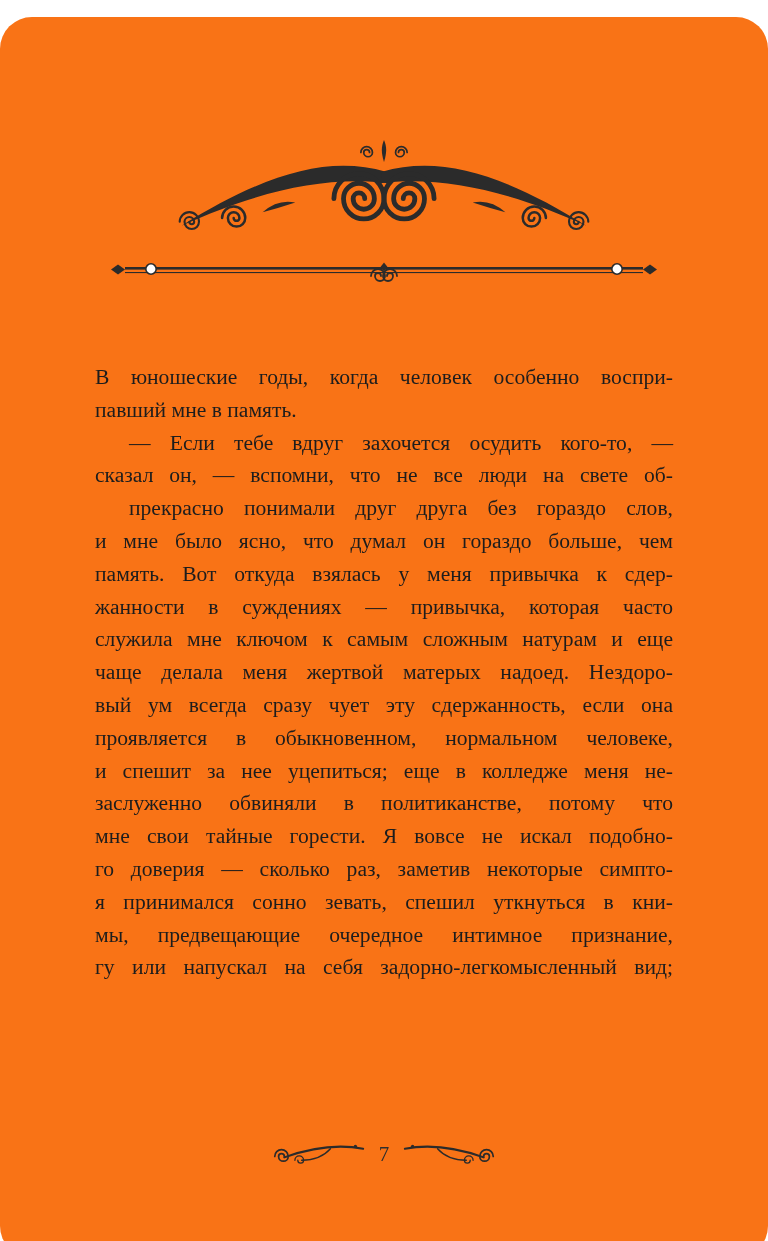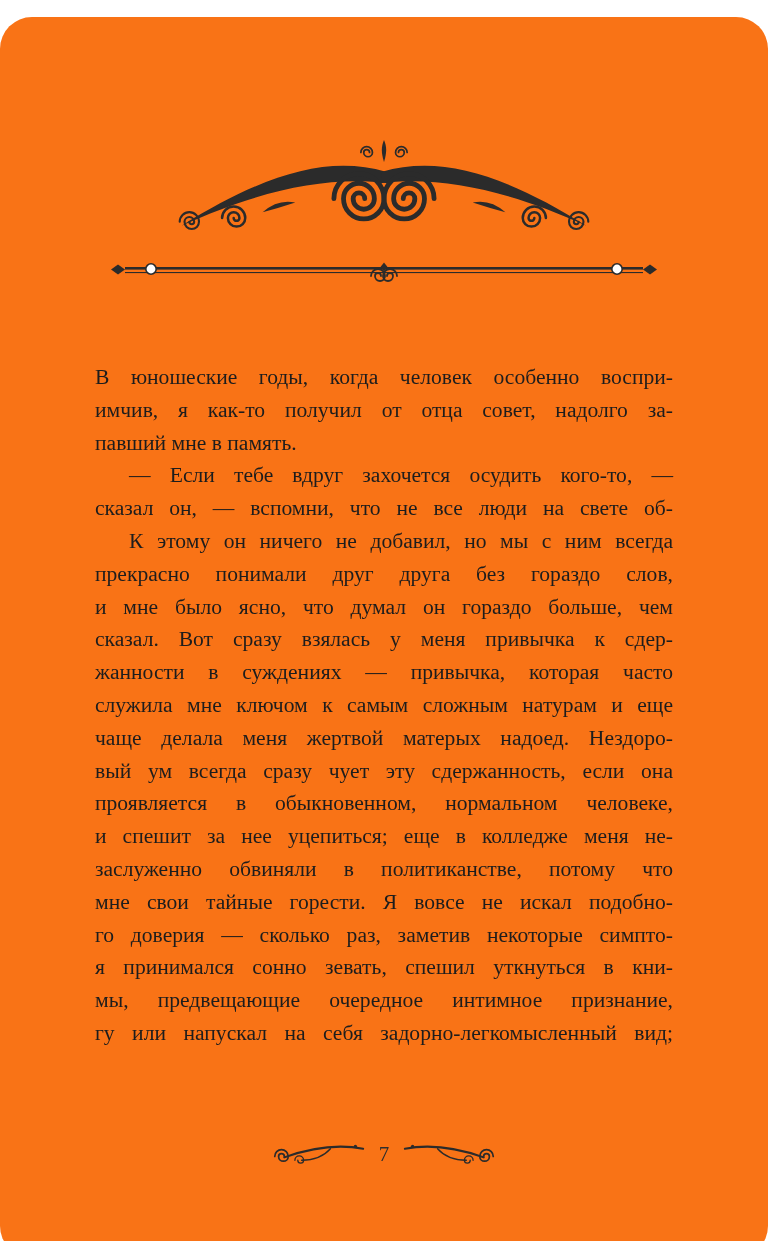--- a/index.html
+++ b/index.html
@@ -118,32 +118,30 @@
       <circle cx="508" cy="10" r="5.2" fill="#ffffff" stroke="#2b2b2b" stroke-width="1.6"></circle>
       <polygon points="275,3.5 278.5,8 275,12.5 271.5,8" fill="#2b2b2b"></polygon>
       <path d="M 262 17 a 7 7 0 1 1 14 0 a 5 5 0 1 1 -10 0 a 3 3 0 1 1 6 0" fill="none" stroke="#2b2b2b" stroke-width="1.8" stroke-linecap="round"></path>
       <path d="M 288 17 a 7 7 0 1 0 -14 0 a 5 5 0 1 0 10 0 a 3 3 0 1 0 -6 0" fill="none" stroke="#2b2b2b" stroke-width="1.8" stroke-linecap="round"></path>
     </svg>
   </div>
 
   <div class="text-block" id="text-block">
       <div class="paragraph">
         <div class="line">В юношеские годы, когда человек особенно воспри-</div>
-        <div class="line">имчив, я как-то получил от отца совет, надолго за-</div>
         <div class="line line-last">павший мне в память.</div>
       </div>
       <div class="paragraph indent">
         <div class="line">— Если тебе вдруг захочется осудить кого-то, —</div>
         <div class="line">сказал он, — вспомни, что не все люди на свете об-</div>
       </div>
       <div class="paragraph indent">
-        <div class="line">К этому он ничего не добавил, но мы с ним всегда</div>
         <div class="line">прекрасно понимали друг друга без гораздо слов,</div>
         <div class="line">и мне было ясно, что думал он гораздо больше, чем</div>
-        <div class="line">сказал. Вот сразу взялась у меня привычка к сдер-</div>
+        <div class="line">память. Вот откуда взялась у меня привычка к сдер-</div>
         <div class="line">жанности в суждениях — привычка, которая часто</div>
         <div class="line">служила мне ключом к самым сложным натурам и еще</div>
         <div class="line">чаще делала меня жертвой матерых надоед. Нездоро-</div>
         <div class="line">вый ум всегда сразу чует эту сдержанность, если она</div>
         <div class="line">проявляется в обыкновенном, нормальном человеке,</div>
         <div class="line">и спешит за нее уцепиться; еще в колледже меня не-</div>
         <div class="line">заслуженно обвиняли в политиканстве, потому что</div>
         <div class="line">мне свои тайные горести. Я вовсе не искал подобно-</div>
         <div class="line">го доверия — сколько раз, заметив некоторые симпто-</div>
         <div class="line">я принимался сонно зевать, спешил уткнуться в кни-</div>

